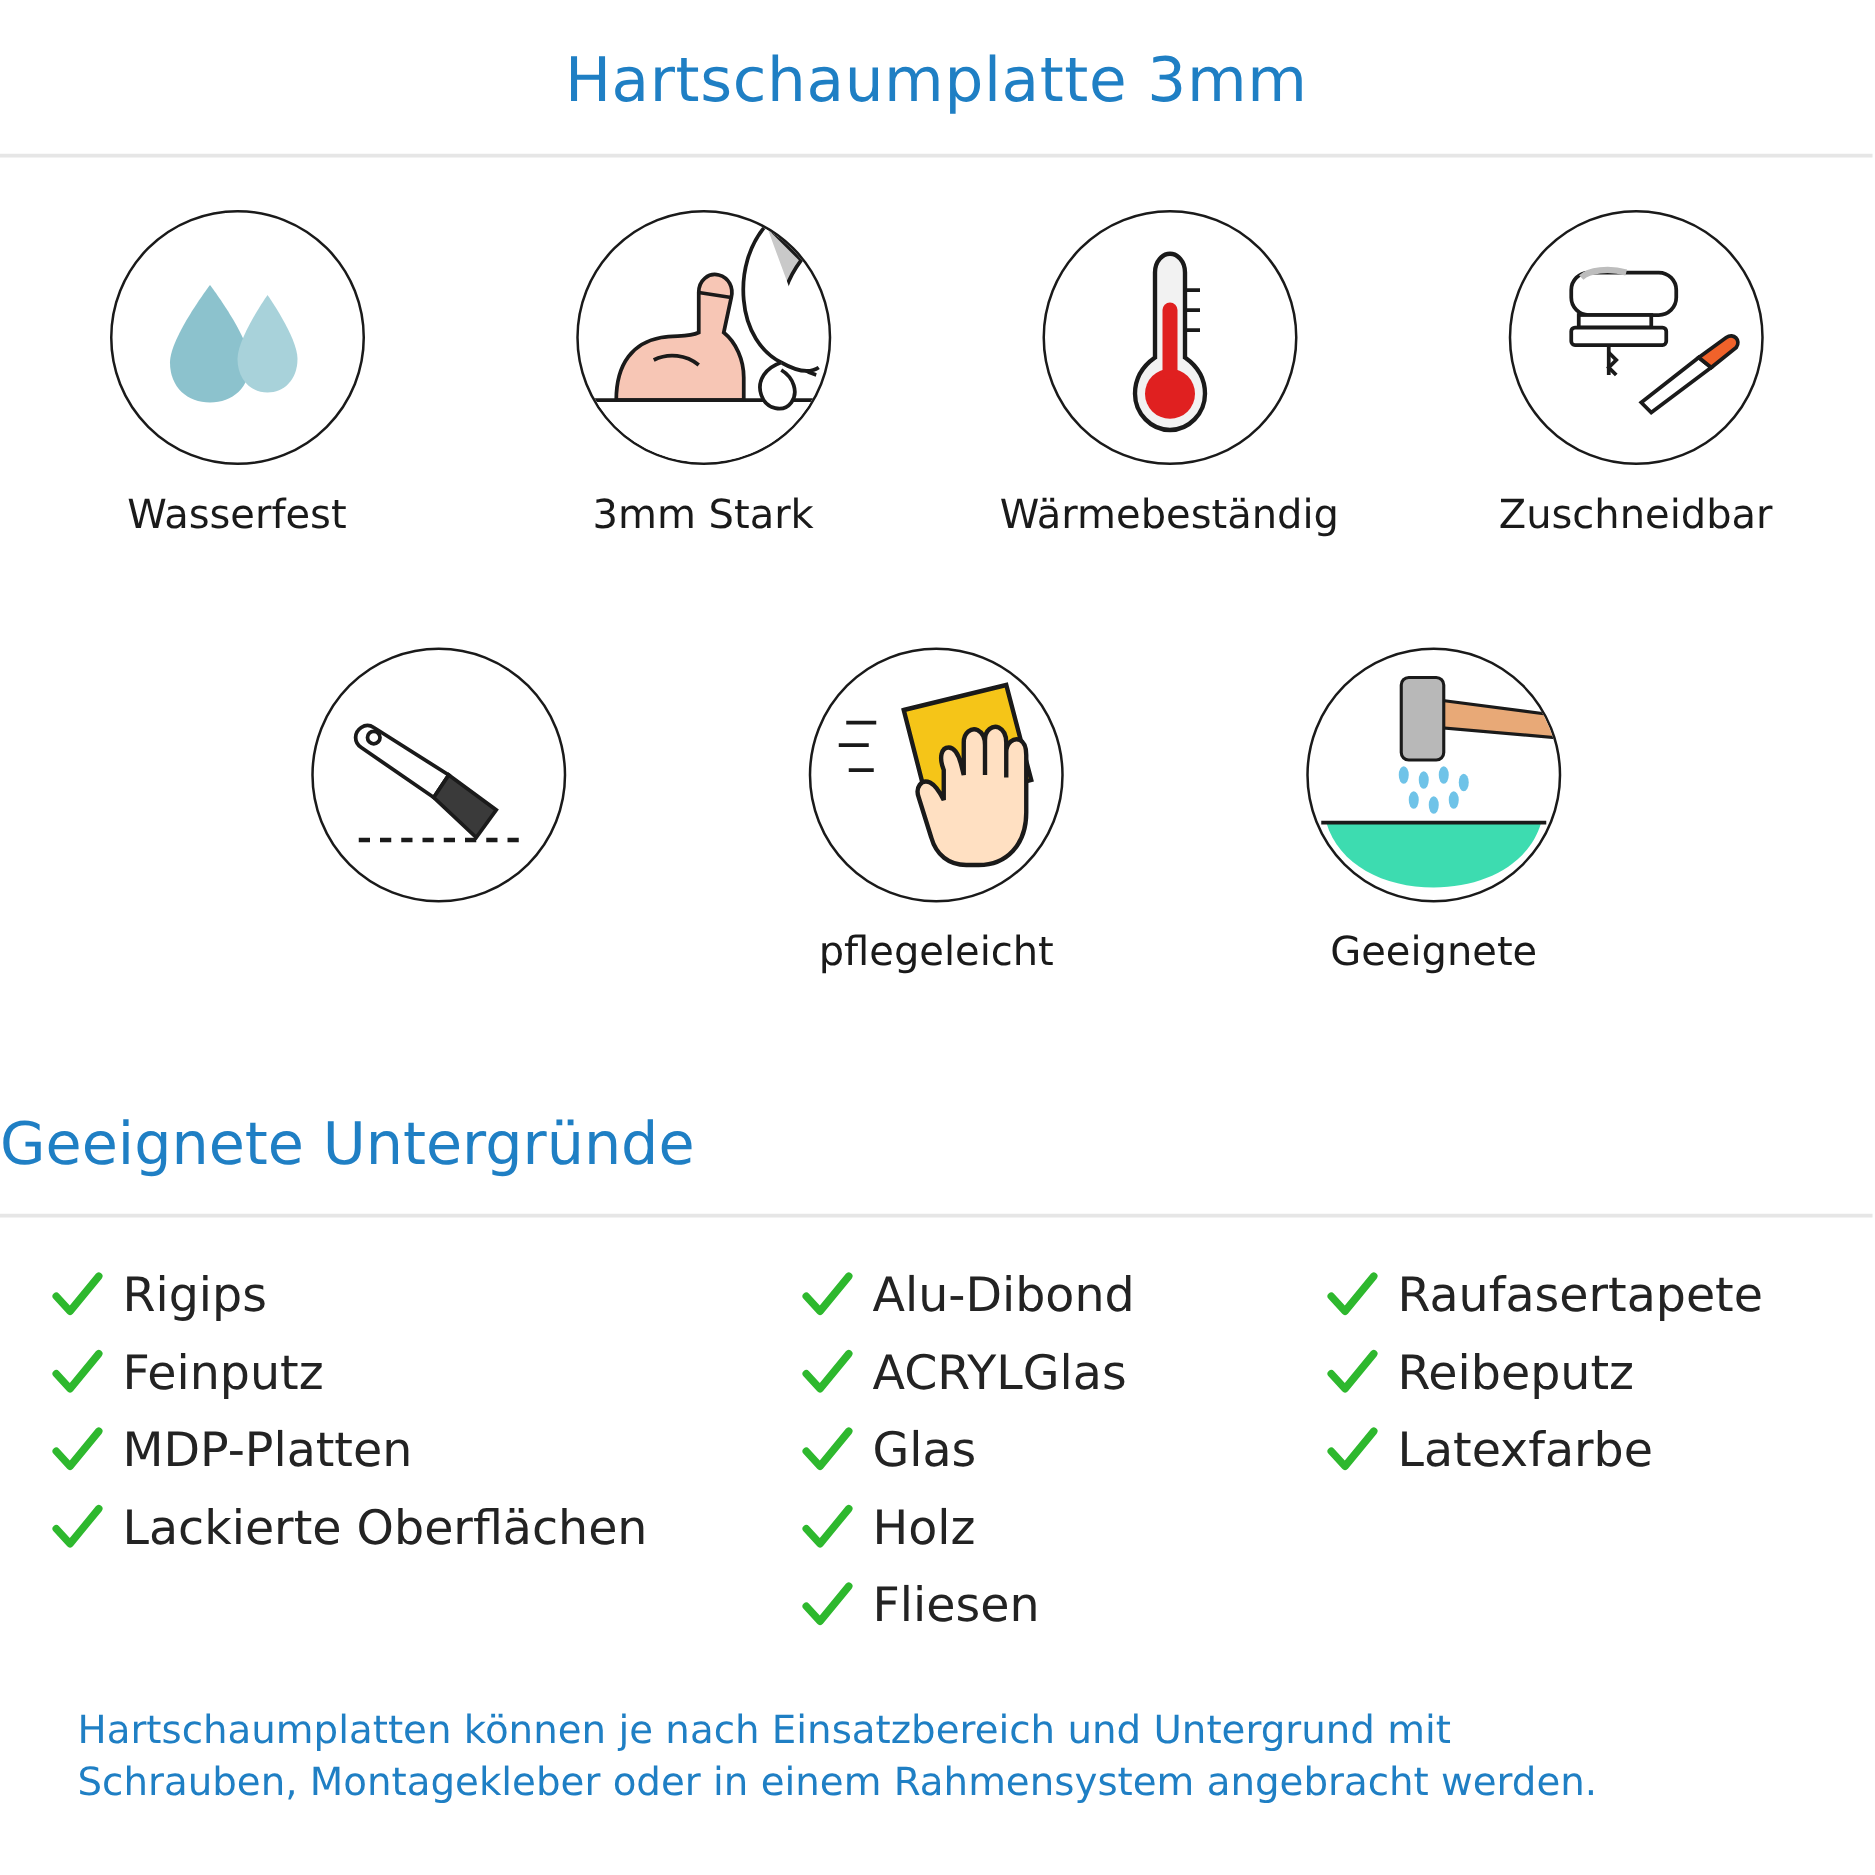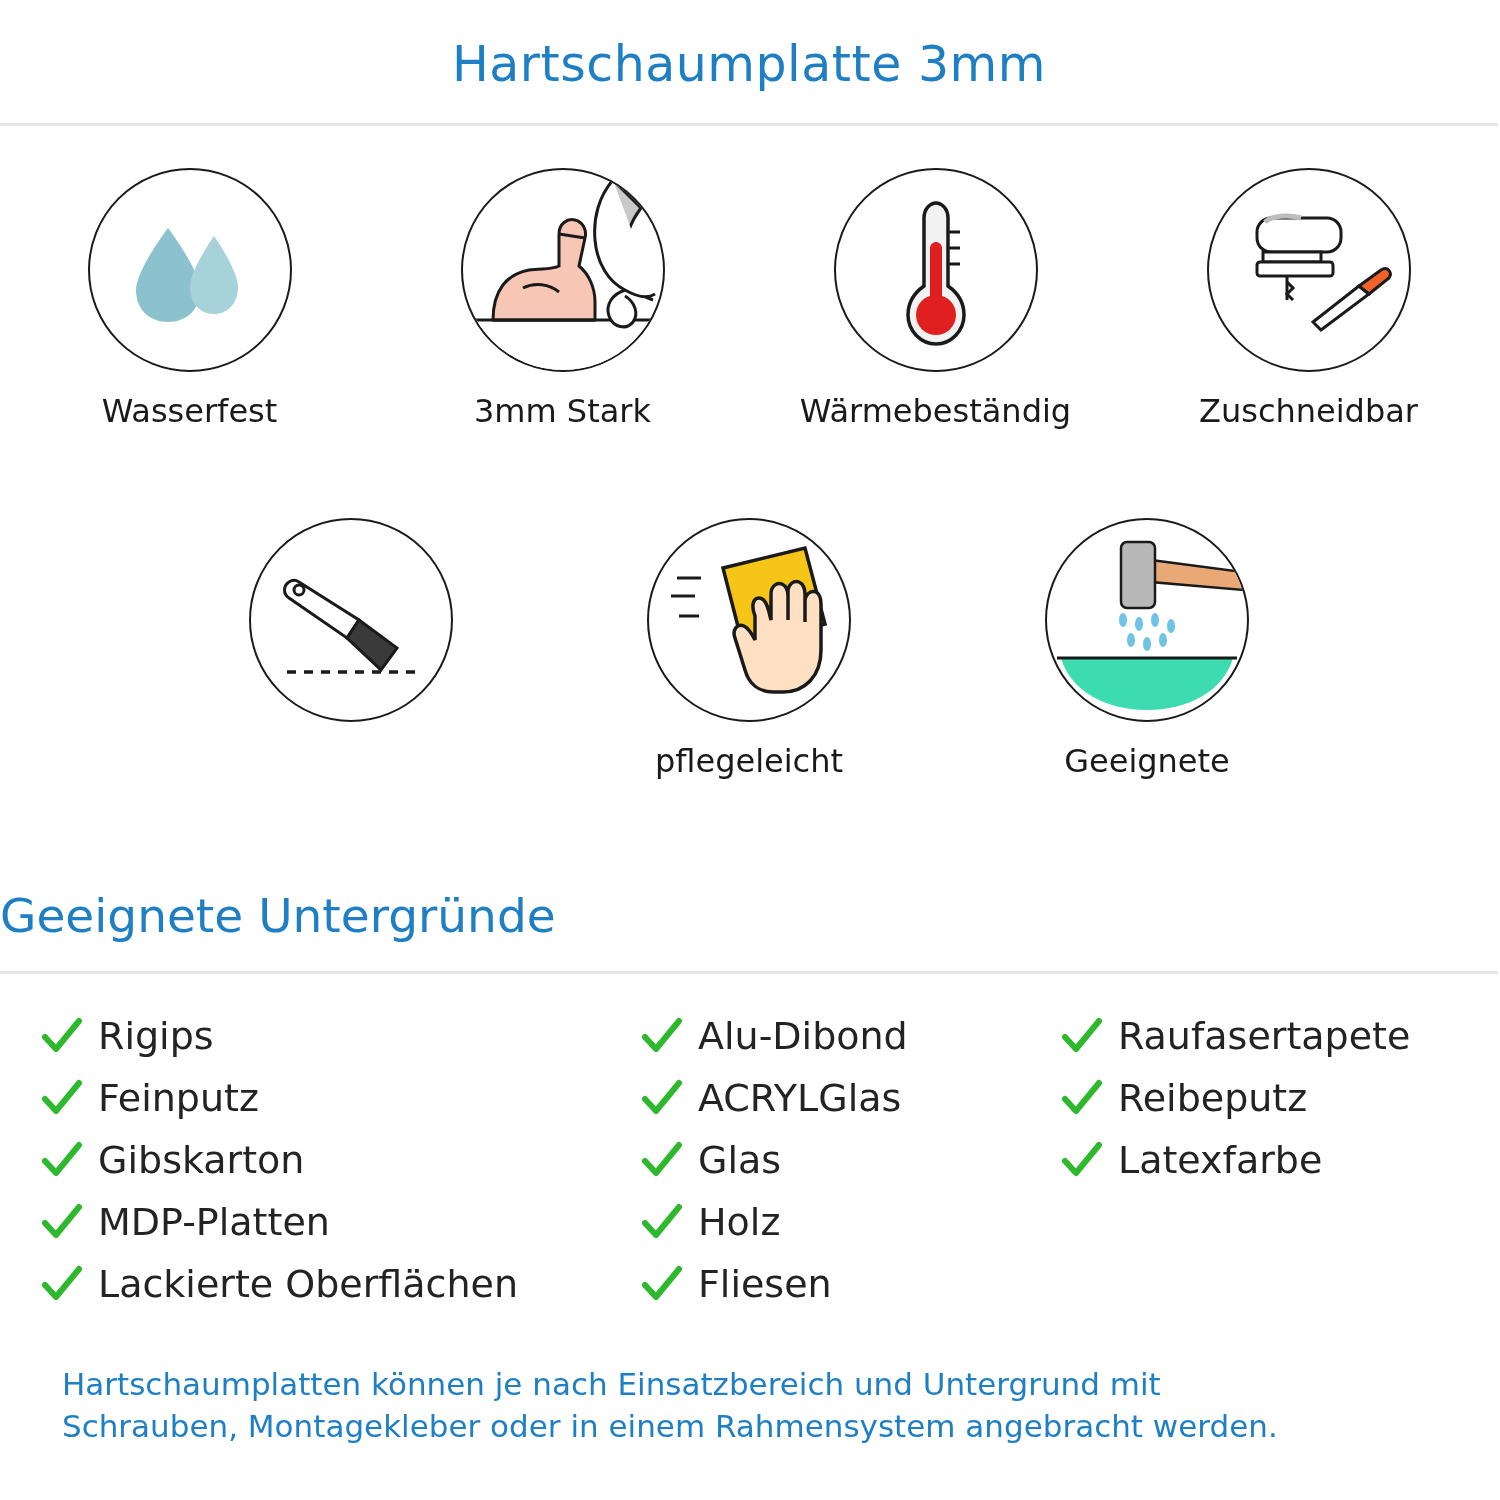--- a/index.html
+++ b/index.html
@@ -287,28 +287,20 @@
             </svg>
           </span>
         <span>Feinputz</span>
       </div>
       <div class="sub-item">
         <span class="check">
             <svg width="44" height="44" viewBox="0 0 44 44">
               <path d="M5 23 L16 35 L39 7" fill="none" stroke="#2eb82e" stroke-width="6" stroke-linecap="round" stroke-linejoin="round"></path>
             </svg>
           </span>
-        <span>Gibskarton</span>
-      </div>
-      <div class="sub-item">
-        <span class="check">
-            <svg width="44" height="44" viewBox="0 0 44 44">
-              <path d="M5 23 L16 35 L39 7" fill="none" stroke="#2eb82e" stroke-width="6" stroke-linecap="round" stroke-linejoin="round"></path>
-            </svg>
-          </span>
         <span>MDP-Platten</span>
       </div>
       <div class="sub-item">
         <span class="check">
             <svg width="44" height="44" viewBox="0 0 44 44">
               <path d="M5 23 L16 35 L39 7" fill="none" stroke="#2eb82e" stroke-width="6" stroke-linecap="round" stroke-linejoin="round"></path>
             </svg>
           </span>
         <span>Lackierte Oberflächen</span>
       </div>

